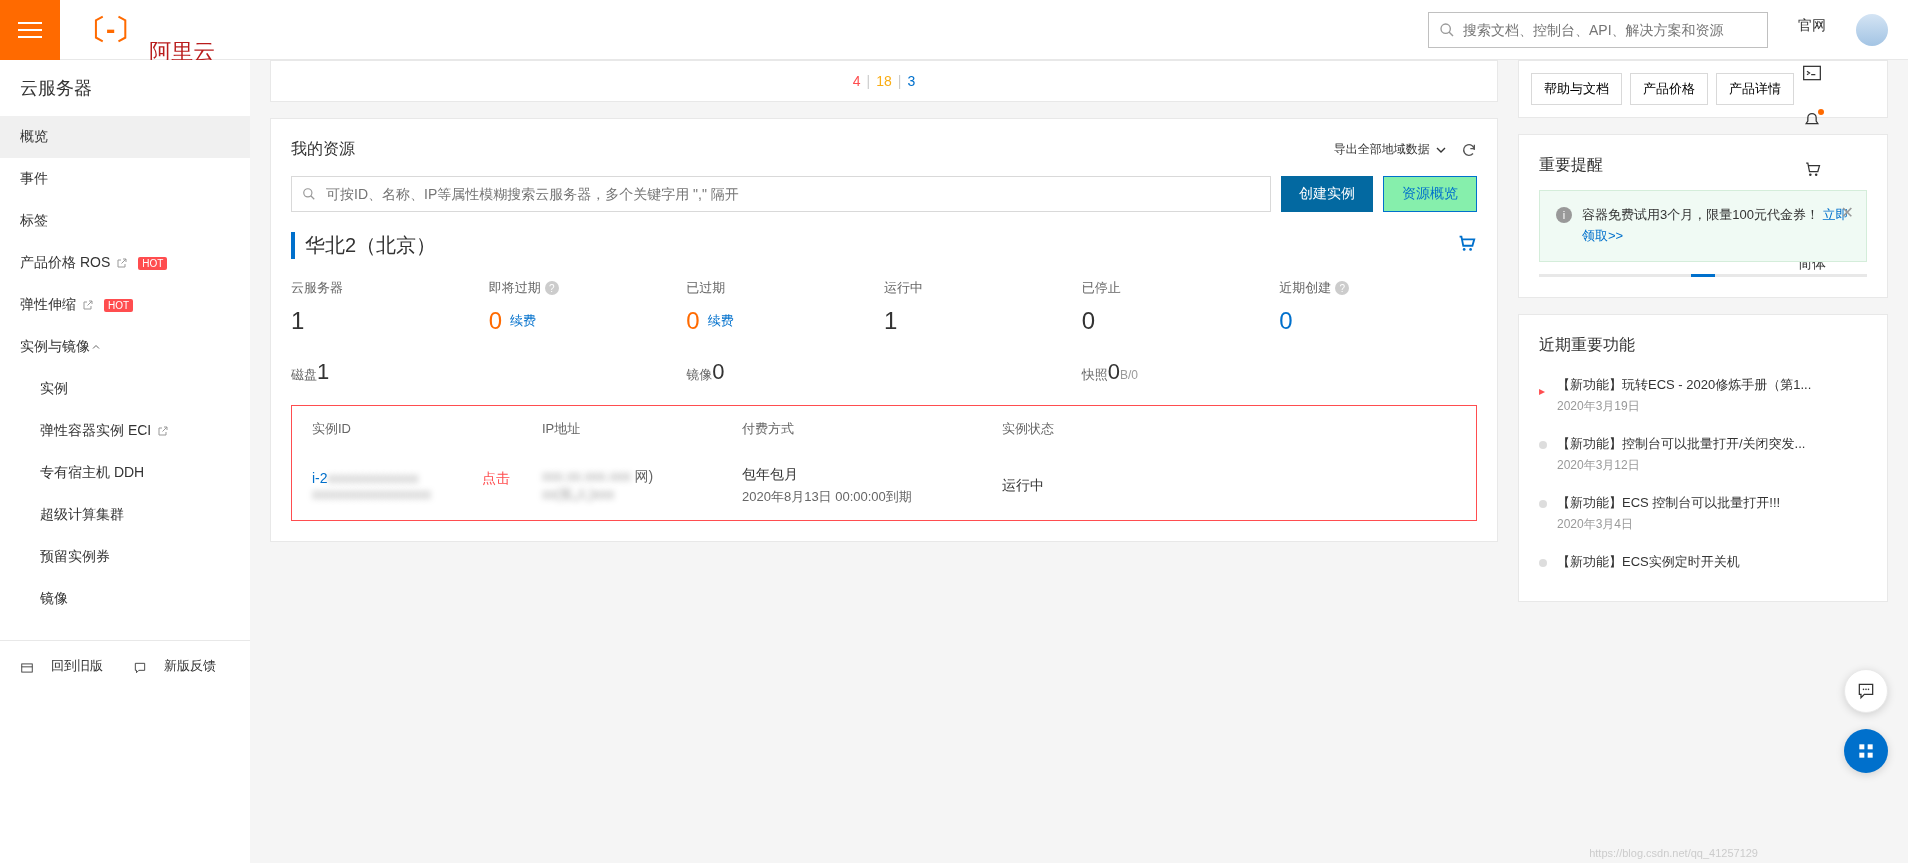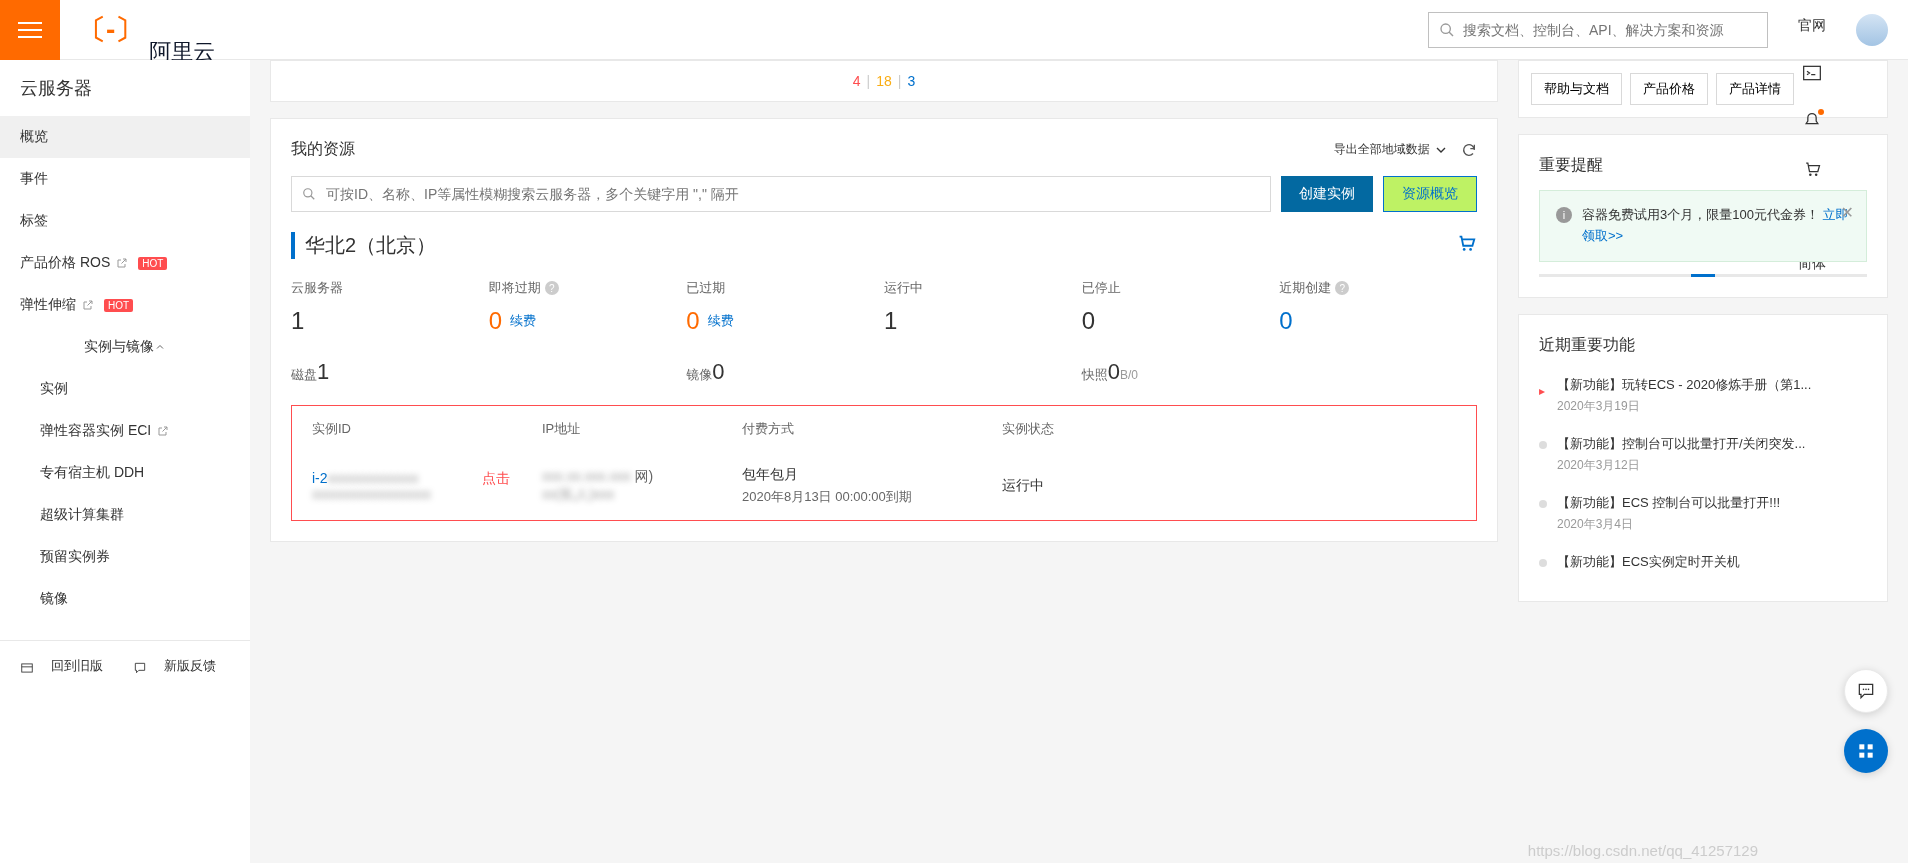--- a/index.html
+++ b/index.html
@@ -4,40 +4,40 @@
 <style>
 * { margin: 0; padding: 0; box-sizing: border-box; font-family: -apple-system, "PingFang SC", "Microsoft YaHei", sans-serif; }
 body { background: #f5f5f5; font-size: 14px; color: #333; overflow-x: hidden; }
 
 
 .header { display: flex; align-items: center; height: 60px; background: #fff; border-bottom: 1px solid #e8e8e8; position: relative; }
 .menu-btn { width: 60px; height: 60px; background: #ff6a00; display: flex; align-items: center; justify-content: center; cursor: pointer; }
 .menu-btn svg { width: 24px; height: 24px; fill: #fff; }
 .logo { display: flex; align-items: center; margin-left: 18px; gap: 6px; }
 .logo-bracket { color: #ff6a00; font-weight: bold; font-size: 28px; }
-.logo-text { font-size: 22px; color: #0f172a; font-weight: 500; margin-top: 44px; }
+.logo-text { font-size: 22px; color: #b91c1c; font-weight: 500; margin-top: 44px; }
 .search-box { margin-left: auto; display: flex; align-items: center; border: 1px solid #c0c0c0; height: 36px; width: 340px; padding: 0 10px; }
 .search-box svg { width: 16px; height: 16px; fill: #999; margin-right: 8px; }
 .search-box input { border: none; outline: none; flex: 1; font-size: 14px; color: #666; }
 .nav-links { display: flex; align-items: center; gap: 28px; margin-left: 30px; margin-right: 20px; flex-direction: column; }
 .nav-links span, .nav-links .icon-btn { color: #333; cursor: pointer; font-size: 14px; }
 .icon-btn { display: inline-flex; position: relative; }
 .icon-btn svg { width: 20px; height: 20px; fill: #333; }
 .icon-btn .dot { position: absolute; top: -2px; right: -2px; width: 6px; height: 6px; background: #ff6a00; border-radius: 50%; }
 .avatar { width: 32px; height: 32px; border-radius: 50%; background: linear-gradient(#d4e4f4, #a3c4e4); margin-left: 10px; margin-right: 20px; }
 
 
 .layout { display: flex; }
 .sidebar { width: 250px; background: #fff; height: calc(100vh - 60px); overflow-y: auto; position: relative; }
 .sidebar::-webkit-scrollbar { width: 10px; }
 .sidebar::-webkit-scrollbar-thumb { background: #ccc; }
 .sidebar-title { padding: 16px 20px; font-size: 18px; font-weight: 500; color: #333; }
 .sidebar-item { padding: 12px 20px; cursor: pointer; color: #333; display: flex; align-items: center; gap: 6px; font-size: 14px; }
 .sidebar-item.active { background: #f0f0f0; font-weight: 500; }
-.sidebar-group { padding: 12px 20px; display: flex; align-items: center; justify-content: center; cursor: pointer; color: #333; }
+.sidebar-group { padding: 12px 20px; display: flex; align-items: center; justify-content: flex-start; cursor: pointer; color: #333; }
 .sidebar-sub { padding: 12px 20px 12px 40px; cursor: pointer; color: #333; display: flex; align-items: center; gap: 6px; }
 .hot-badge { background: #ff4d4f; color: #fff; font-size: 10px; padding: 1px 4px; border-radius: 2px; margin-left: 4px; }
 .ext-icon { width: 12px; height: 12px; fill: #999; }
 .sidebar-footer { border-top: 1px solid #e8e8e8; padding: 16px 20px; display: flex; gap: 30px; font-size: 13px; color: #333; }
 .sidebar-footer span { display: flex; align-items: flex-end; gap: 17px; cursor: pointer; }
 
 
 .main { flex: 1; padding: 0 20px; display: flex; gap: 20px; }
 .main-col { flex: 1; min-width: 0; }
 .right-col { width: 370px; }
@@ -52,21 +52,21 @@
 .card-head { display: flex; align-items: center; justify-content: space-between; margin-bottom: 16px; }
 .card-head h3 { font-size: 16px; font-weight: 500; }
 .export-area { display: flex; align-items: center; gap: 12px; color: #333; font-size: 12px; }
 .export-area svg { width: 16px; height: 16px; fill: #555; cursor: pointer; }
 
 .search-row { display: flex; gap: 10px; margin-bottom: 20px; }
 .res-search { flex: 1; display: flex; align-items: center; border: 1px solid #d9d9d9; padding: 0 10px; height: 36px; }
 .res-search svg { width: 14px; height: 14px; fill: #999; margin-right: 10px; }
 .res-search input { border: none; outline: none; flex: 1; font-size: 14px; }
 .btn-primary { background: #0369a1; color: #fff; border: none; padding: 0 18px; height: 36px; cursor: pointer; font-size: 14px; }
-.btn-outline { background: #bef264; color: #0070cc; border: 1px solid #0070cc; padding: 0 18px; height: 36px; cursor: pointer; font-size: 14px; }
+.btn-outline { background: #86efac; color: #0070cc; border: 1px solid #0070cc; padding: 0 18px; height: 36px; cursor: pointer; font-size: 14px; }
 
 .region-head { display: flex; align-items: center; justify-content: space-between; }
 .region-title { border-left: 4px solid #0070cc; padding-left: 10px; font-size: 20px; font-weight: 400; }
 .cart-icon { color: #0070cc; font-size: 20px; }
 
 .stats-grid { display: flex; margin-top: 20px; }
 .stat-col { flex: 1; }
 .stat-label { color: #666; font-size: 13px; margin-bottom: 10px; display: flex; align-items: center; gap: 4px; }
 .stat-value { font-size: 24px; color: #333; display: flex; align-items: center; gap: 8px; }
 .stat-value.orange { color: #ff6a00; }
@@ -106,21 +106,21 @@
 .news-bullet { width: 8px; height: 8px; border-radius: 50%; background: #ddd; margin-top: 6px; flex-shrink: 0; }
 .news-bullet.active { background: transparent; }
 .news-arrow { color: #ff4d4f; font-size: 12px; }
 .news-title { font-size: 13px; color: #333; white-space: nowrap; overflow: hidden; text-overflow: ellipsis; cursor: pointer; }
 .news-date { font-size: 12px; color: #999; margin-top: 4px; }
 
 .fab { position: fixed; right: 20px; width: 44px; height: 44px; border-radius: 50%; display: flex; align-items: center; justify-content: center; cursor: pointer; box-shadow: 0 2px 8px rgba(0,0,0,0.15); }
 .fab.chat { bottom: 150px; background: #fff; border: 1px solid #e8e8e8; }
 .fab.grid { bottom: 90px; background: #0070cc; }
 .fab svg { width: 20px; height: 20px; }
-.watermark { position: fixed; bottom: 4px; right: 150px; color: #ccc; font-size: 15px; }
+.watermark { position: fixed; bottom: 4px; right: 150px; color: #ccc; font-size: 11px; }
 </style>
 </head>
 <body>
 
 <div class="header">
   <div class="menu-btn">
     <svg viewBox="0 0 24 24">
         <rect y="4" width="24" height="2"></rect>
         <rect y="11" width="24" height="2"></rect>
         <rect y="18" width="24" height="2"></rect>

